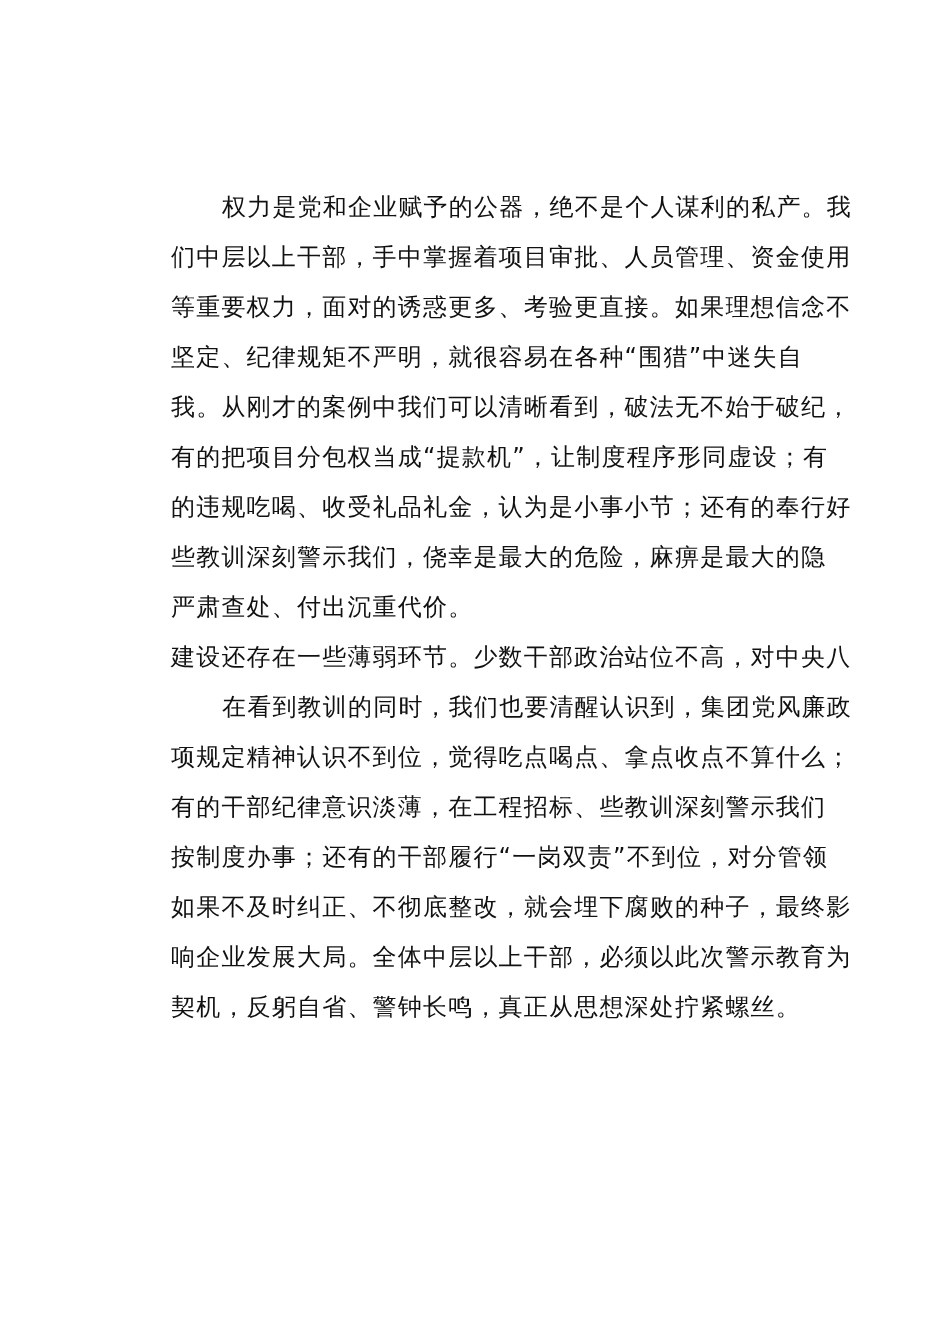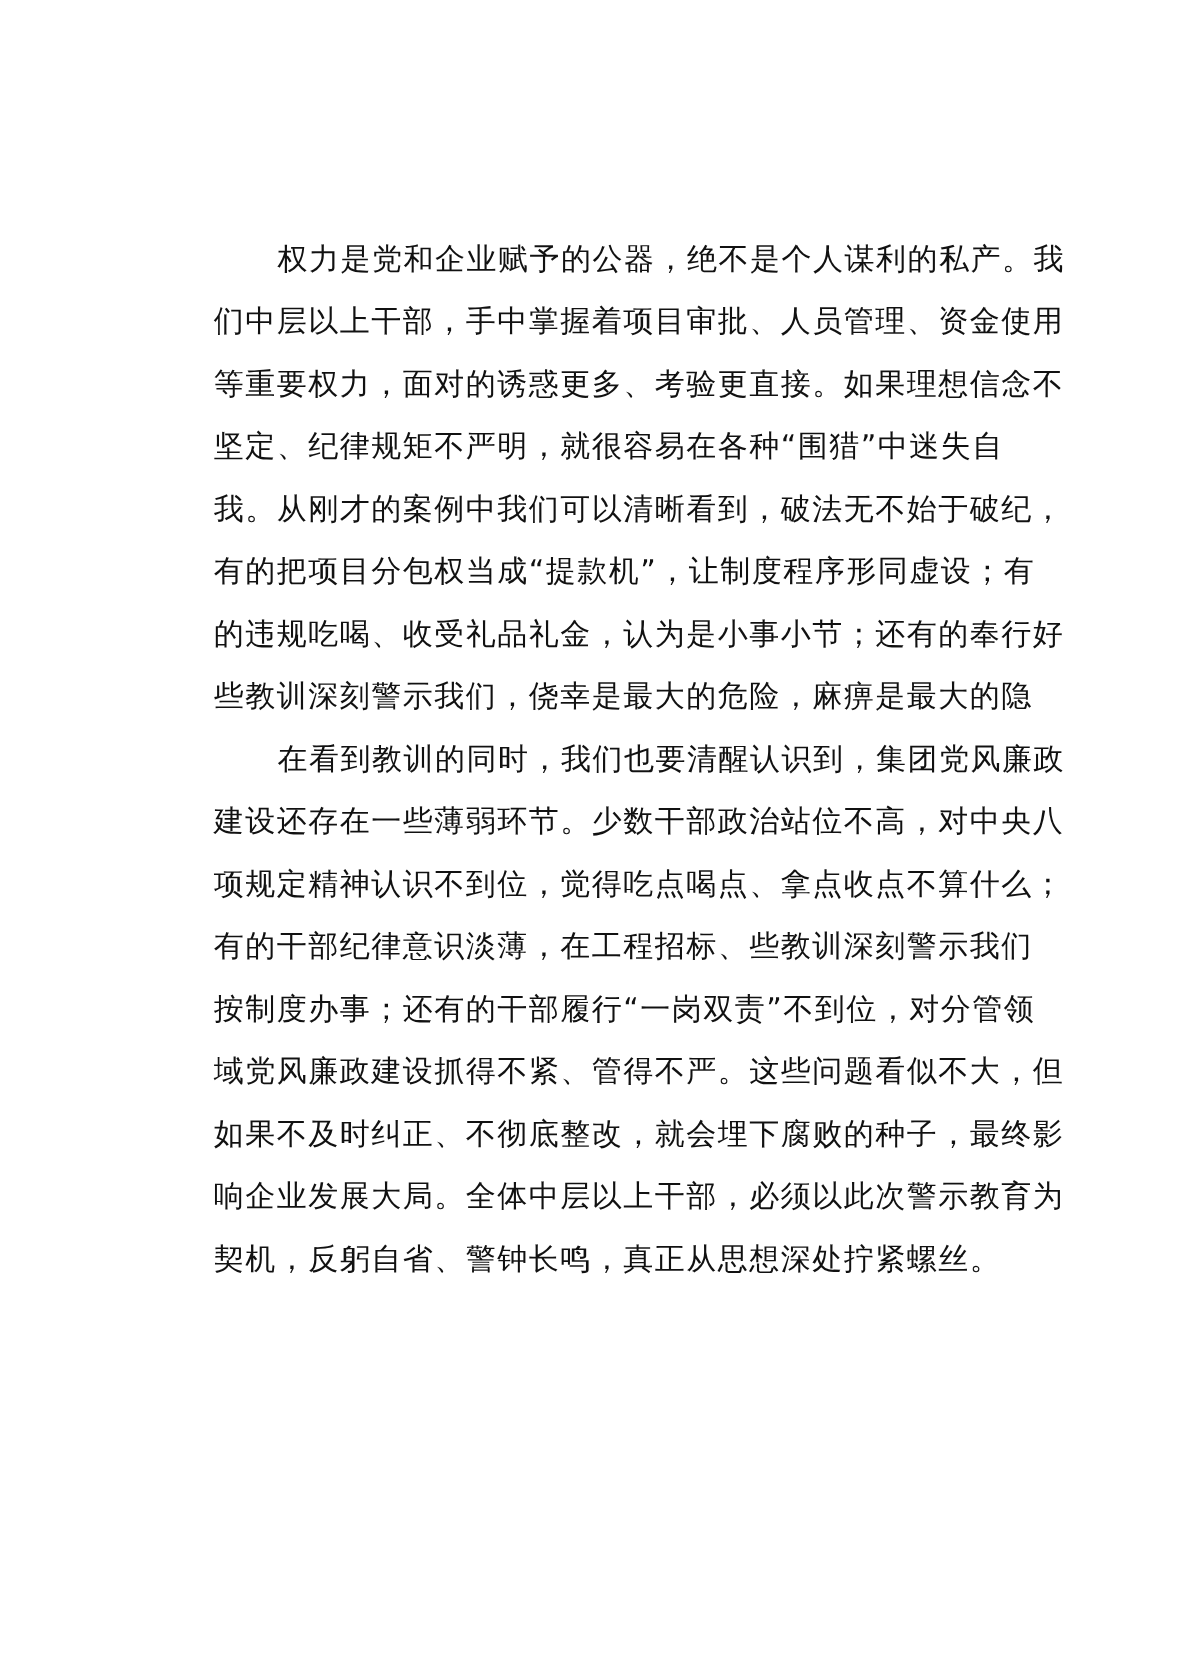--- a/index.html
+++ b/index.html
@@ -50,28 +50,28 @@
 
     <div class="paragraph">
       <span class="line indent">权力是党和企业赋予的公器，绝不是个人谋利的私产。我</span>
       <span class="line">们中层以上干部，手中掌握着项目审批、人员管理、资金使用</span>
       <span class="line">等重要权力，面对的诱惑更多、考验更直接。如果理想信念不</span>
       <span class="line">坚定、纪律规矩不严明，就很容易在各种“围猎”中迷失自</span>
       <span class="line">我。从刚才的案例中我们可以清晰看到，破法无不始于破纪，</span>
       <span class="line">有的把项目分包权当成“提款机”，让制度程序形同虚设；有</span>
       <span class="line">的违规吃喝、收受礼品礼金，认为是小事小节；还有的奉行好</span>
       <span class="line">些教训深刻警示我们，侥幸是最大的危险，麻痹是最大的隐</span>
+      <span class="line">严肃查处、付出沉重代价。</span>
     </div>
 
     <div class="paragraph">
+      <span class="line">建设还存在一些薄弱环节。少数干部政治站位不高，对中央八</span>
       <span class="line indent">在看到教训的同时，我们也要清醒认识到，集团党风廉政</span>
-      <span class="line">建设还存在一些薄弱环节。少数干部政治站位不高，对中央八</span>
       <span class="line">项规定精神认识不到位，觉得吃点喝点、拿点收点不算什么；</span>
       <span class="line">有的干部纪律意识淡薄，在工程招标、些教训深刻警示我们</span>
       <span class="line">按制度办事；还有的干部履行“一岗双责”不到位，对分管领</span>
-      <span class="line">域党风廉政建设抓得不紧、管得不严。这些问题看似不大，但</span>
       <span class="line">如果不及时纠正、不彻底整改，就会埋下腐败的种子，最终影</span>
       <span class="line">响企业发展大局。全体中层以上干部，必须以此次警示教育为</span>
       <span class="line">契机，反躬自省、警钟长鸣，真正从思想深处拧紧螺丝。</span>
     </div>
 
   </div>
 </div>
 
 </body></html>

